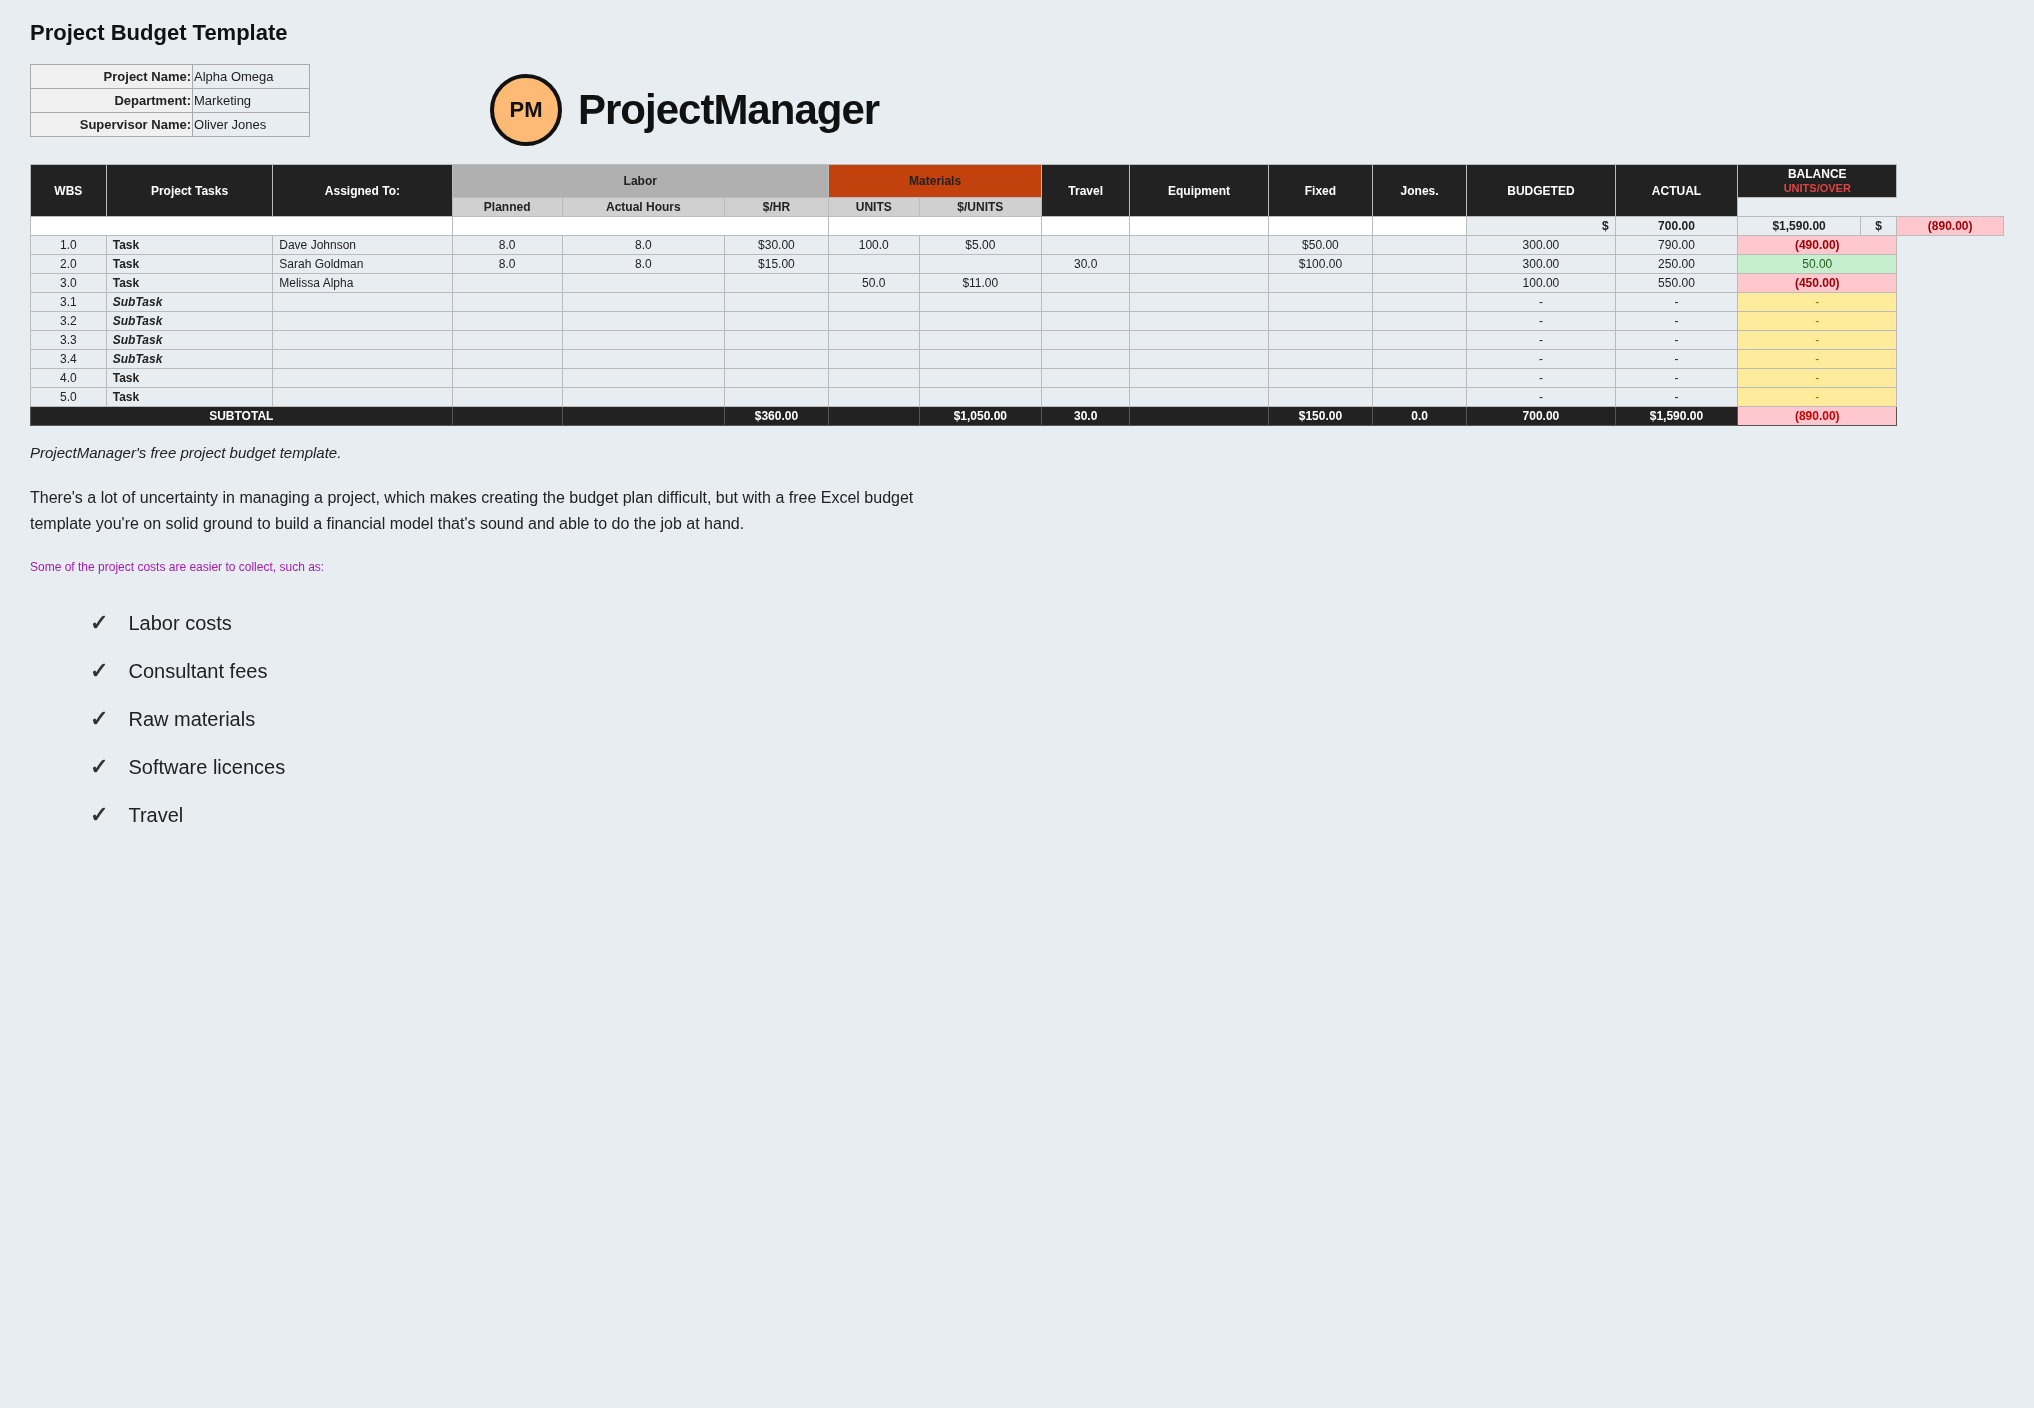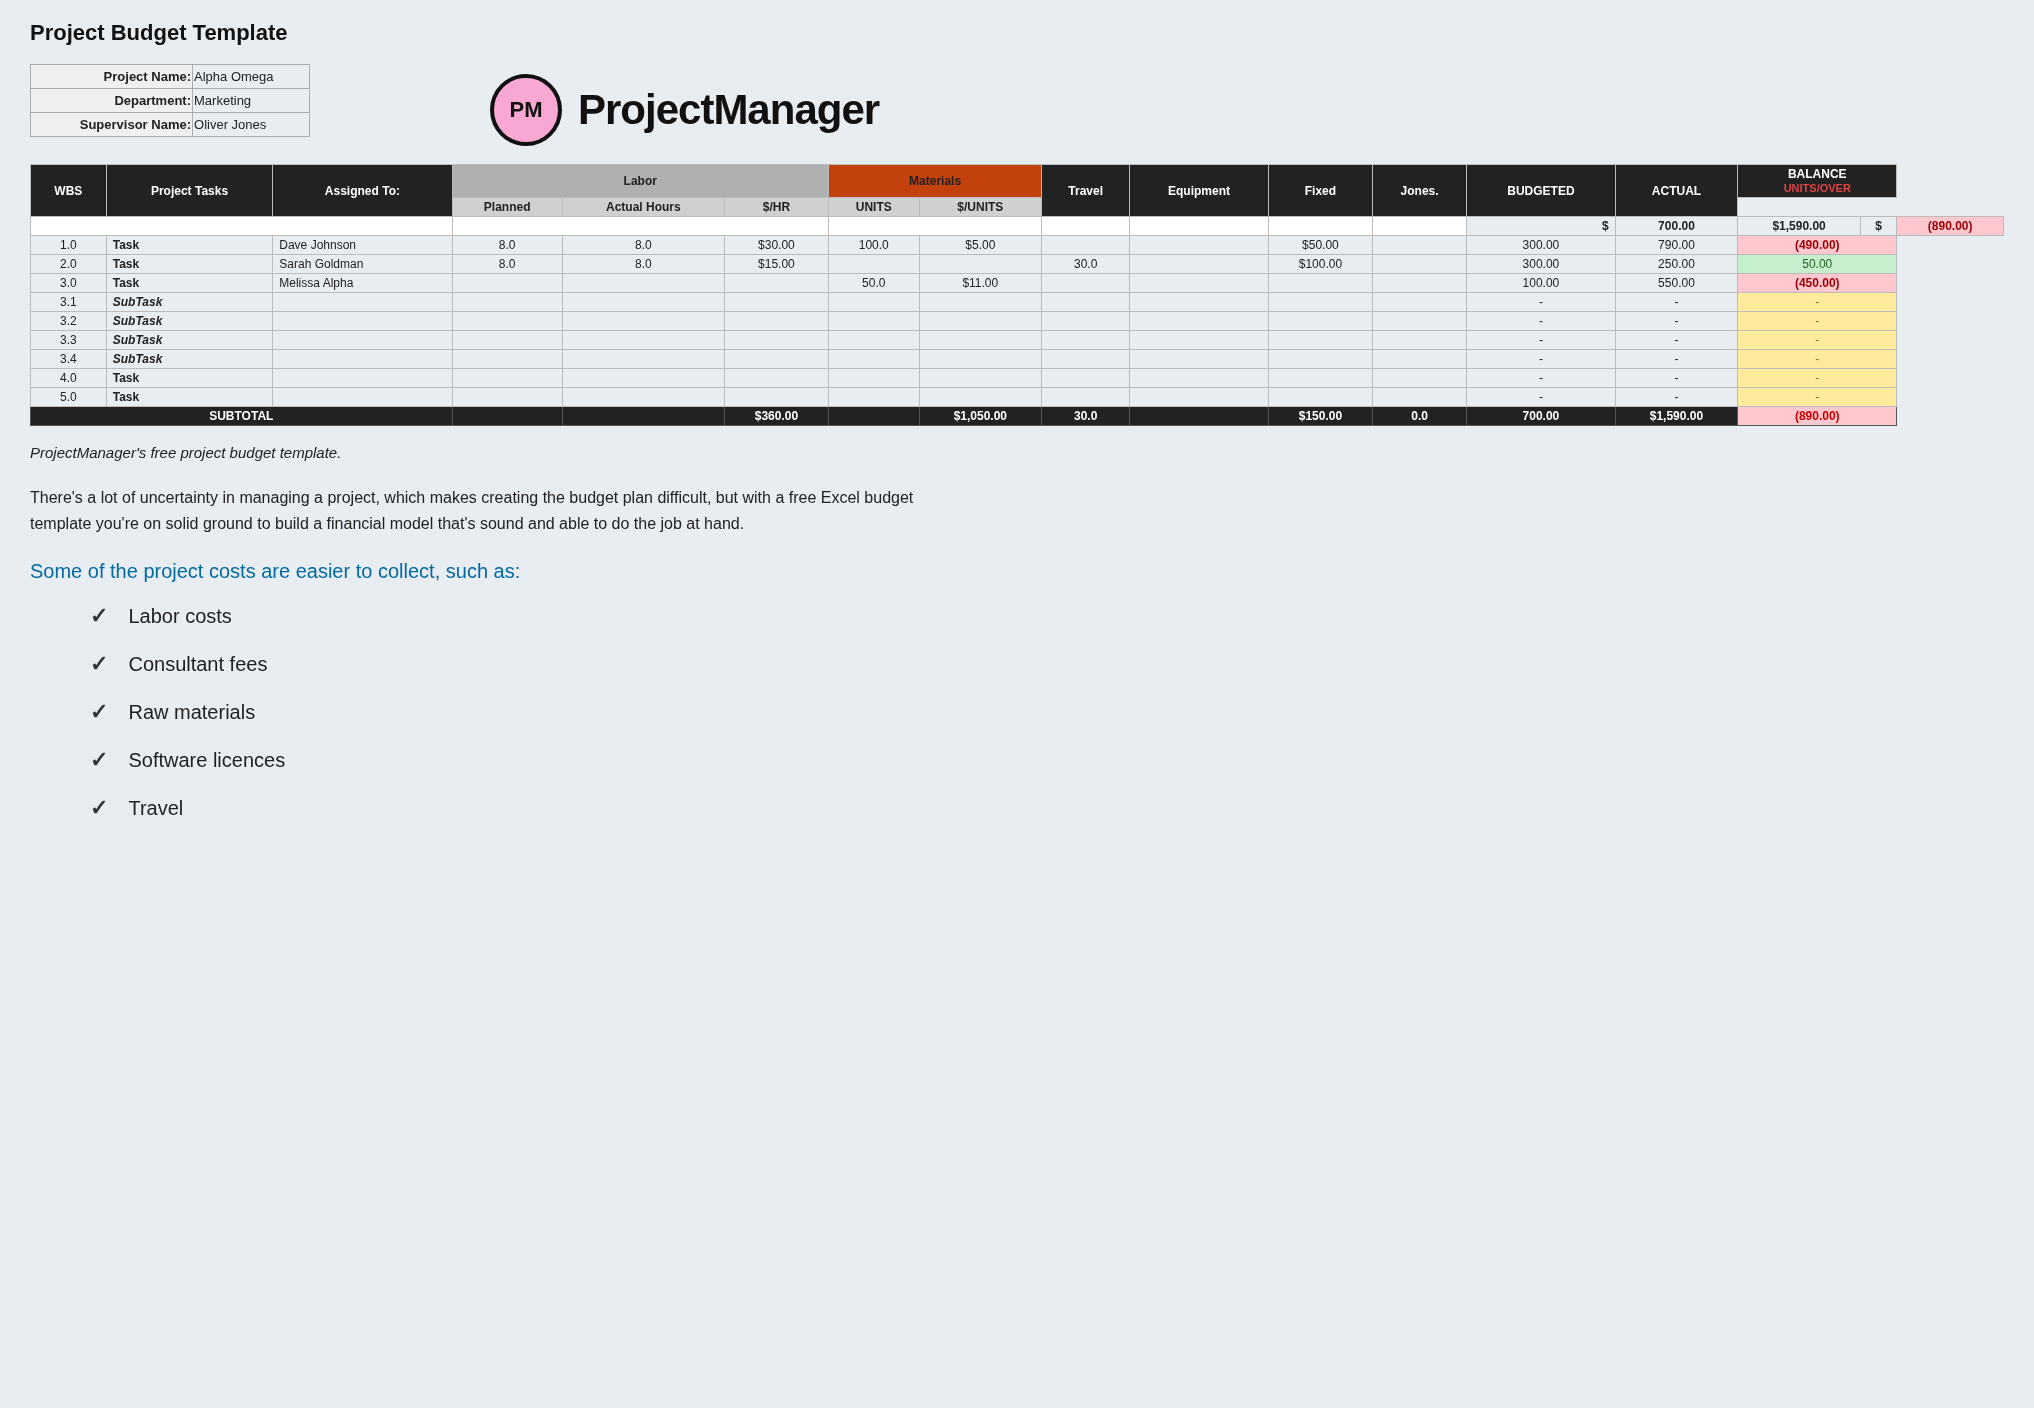--- a/index.html
+++ b/index.html
@@ -49,21 +49,21 @@
       width: 72px;
       height: 72px;
       border-radius: 50%;
       border: 4px solid #111;
       display: flex;
       align-items: center;
       justify-content: center;
       font-size: 22px;
       font-weight: bold;
       color: #111;
-      background: #f9a8d4;
+      background: #fdba74;
     }
     .logo-text {
       font-size: 42px;
       font-weight: bold;
       color: #111;
       letter-spacing: -1px;
     }
 
     
     .budget-table-wrap {
@@ -150,23 +150,23 @@
       color: #222;
     }
     .body-paragraph {
       font-size: 16px;
       line-height: 1.6;
       margin-bottom: 24px;
       color: #222;
       max-width: 920px;
     }
     .checklist-intro {
-      font-size: 20px;
-      margin-bottom: 20px;
-      color: #0369a1;
+      font-size: 12px;
+      margin-bottom: 36px;
+      color: #a21caf;
     }
     .checklist {
       list-style: none;
       margin-left: 60px;
     }
     .checklist li {
       display: flex;
       align-items: center;
       gap: 20px;
       font-size: 20px;

